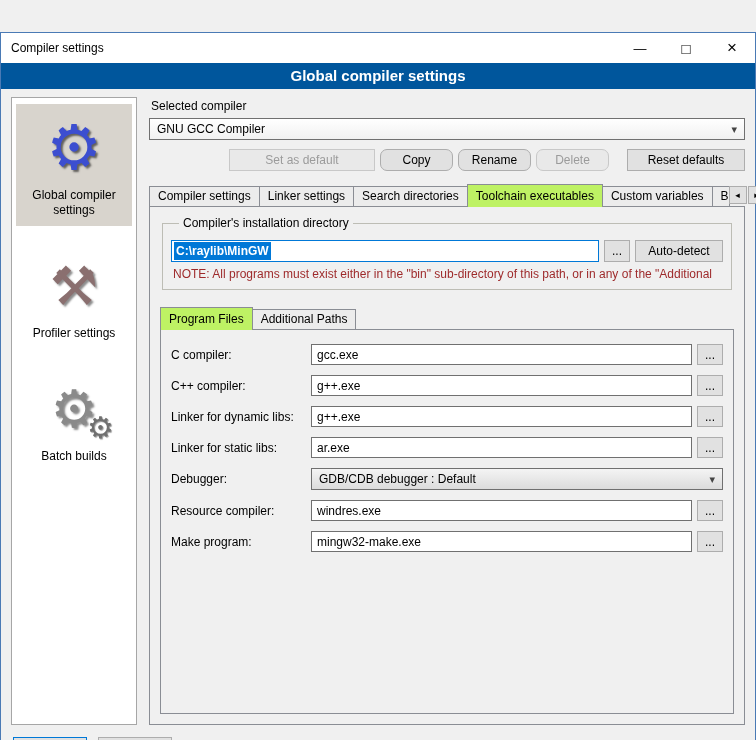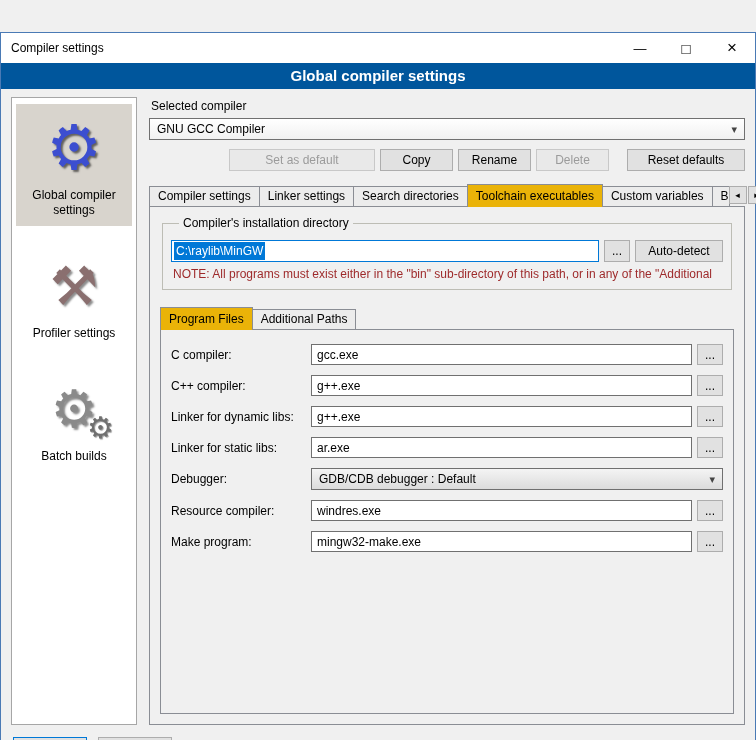--- a/index.html
+++ b/index.html
@@ -40,40 +40,40 @@
   .combo { height:22px; border:1px solid #707070; background:linear-gradient(#ffffff,#f1f1f1); display:flex; align-items:center; padding:0 7px; cursor:default; }
   .combo .combo-text { flex:1; overflow:hidden; white-space:nowrap; }
   .combo .arrow { margin-left:6px; font-size:11px; color:#444; }
 
   .btn { height:22px; background:#e1e1e1; border:1px solid #adadad; font-family:inherit; font-size:12px; padding:0 10px; cursor:default; }
   .btn:disabled { color:#9b9b9b; border-color:#c8c8c8; background:#e9e9e9; }
   .btn.default { border:1px solid #0078d7; }
 
   .btn-row { display:flex; justify-content:flex-end; gap:5px; margin:9px 0 12px; }
   .btn-row .b-setdefault { width:146px; }
-  .btn-row .b-copy, .btn-row .b-rename, .btn-row .b-delete { width:73px; }
+  .btn-row .b-copy, .btn-row .b-rename, .btn-row .b-delete { width:73px;border-radius:7px; }
   .btn-row .gap { width:8px; }
   .btn-row .b-reset { width:118px; }
 
   
   .tabs { display:flex; align-items:flex-end; position:relative; height:23px; flex:0 0 auto; }
   .tab { height:20px; padding:2px 8px 0; border:1px solid #8a8d94; border-bottom:none; background:#ececec; white-space:nowrap; margin-right:-1px; cursor:default; }
-  .tab.active { height:23px; padding-top:4px; background:#eab308; position:relative; z-index:3; margin-bottom:-1px; }
+  .tab.active { height:23px; padding-top:4px; background:#bef264; position:relative; z-index:3; margin-bottom:-1px; }
   .tab.truncated { max-width:36px; overflow:hidden; }
   .tab-scroll { margin-left:auto; display:flex; gap:1px; padding-bottom:2px; }
   .tab-scroll .btn { width:18px; height:18px; padding:0; font-size:9px; line-height:1; }
 
   
   .panel { flex:1 1 auto; border:1px solid #8a8d94; background:#f0f0f0; padding:12px 10px 10px; display:flex; flex-direction:column; min-height:0; position:relative; z-index:2; }
 
   
   .groupbox { border:1px solid #bdbdb5; position:relative; padding:16px 8px 8px; margin:4px 2px 0; }
   .groupbox .gb-label { position:absolute; top:-8px; left:16px; background:#f0f0f0; padding:0 4px; }
   .dir-row { display:flex; gap:5px; align-items:center; }
-  .dir-input { flex:1; height:22px; border:1px solid #0078d7; background:#fff; display:flex; align-items:center; padding:0 2px; overflow:hidden; }
+  .dir-input { flex:1; height:22px; border:1px solid #0078d7; background:#fff; display:flex; align-items:center; padding:0 2px; overflow:hidden;font-weight:bold; }
   .dir-input .sel { background:#0078d7; color:#fff; padding:2px 2px; white-space:nowrap; }
   .b-browse { width:26px; padding:0; }
   .b-autodetect { width:88px; padding:1px; }
   .note { margin:5px 2px 0; color:#9e2a2b; white-space:nowrap; overflow:hidden; }
 
   
   .subtabs { display:flex; align-items:flex-end; height:23px; margin-top:16px; flex:0 0 auto; }
   .subpanel { flex:1 1 auto; border:1px solid #8a8d94; background:#f0f0f0; padding:14px 10px 10px; position:relative; z-index:2; min-height:0; }
 
   

